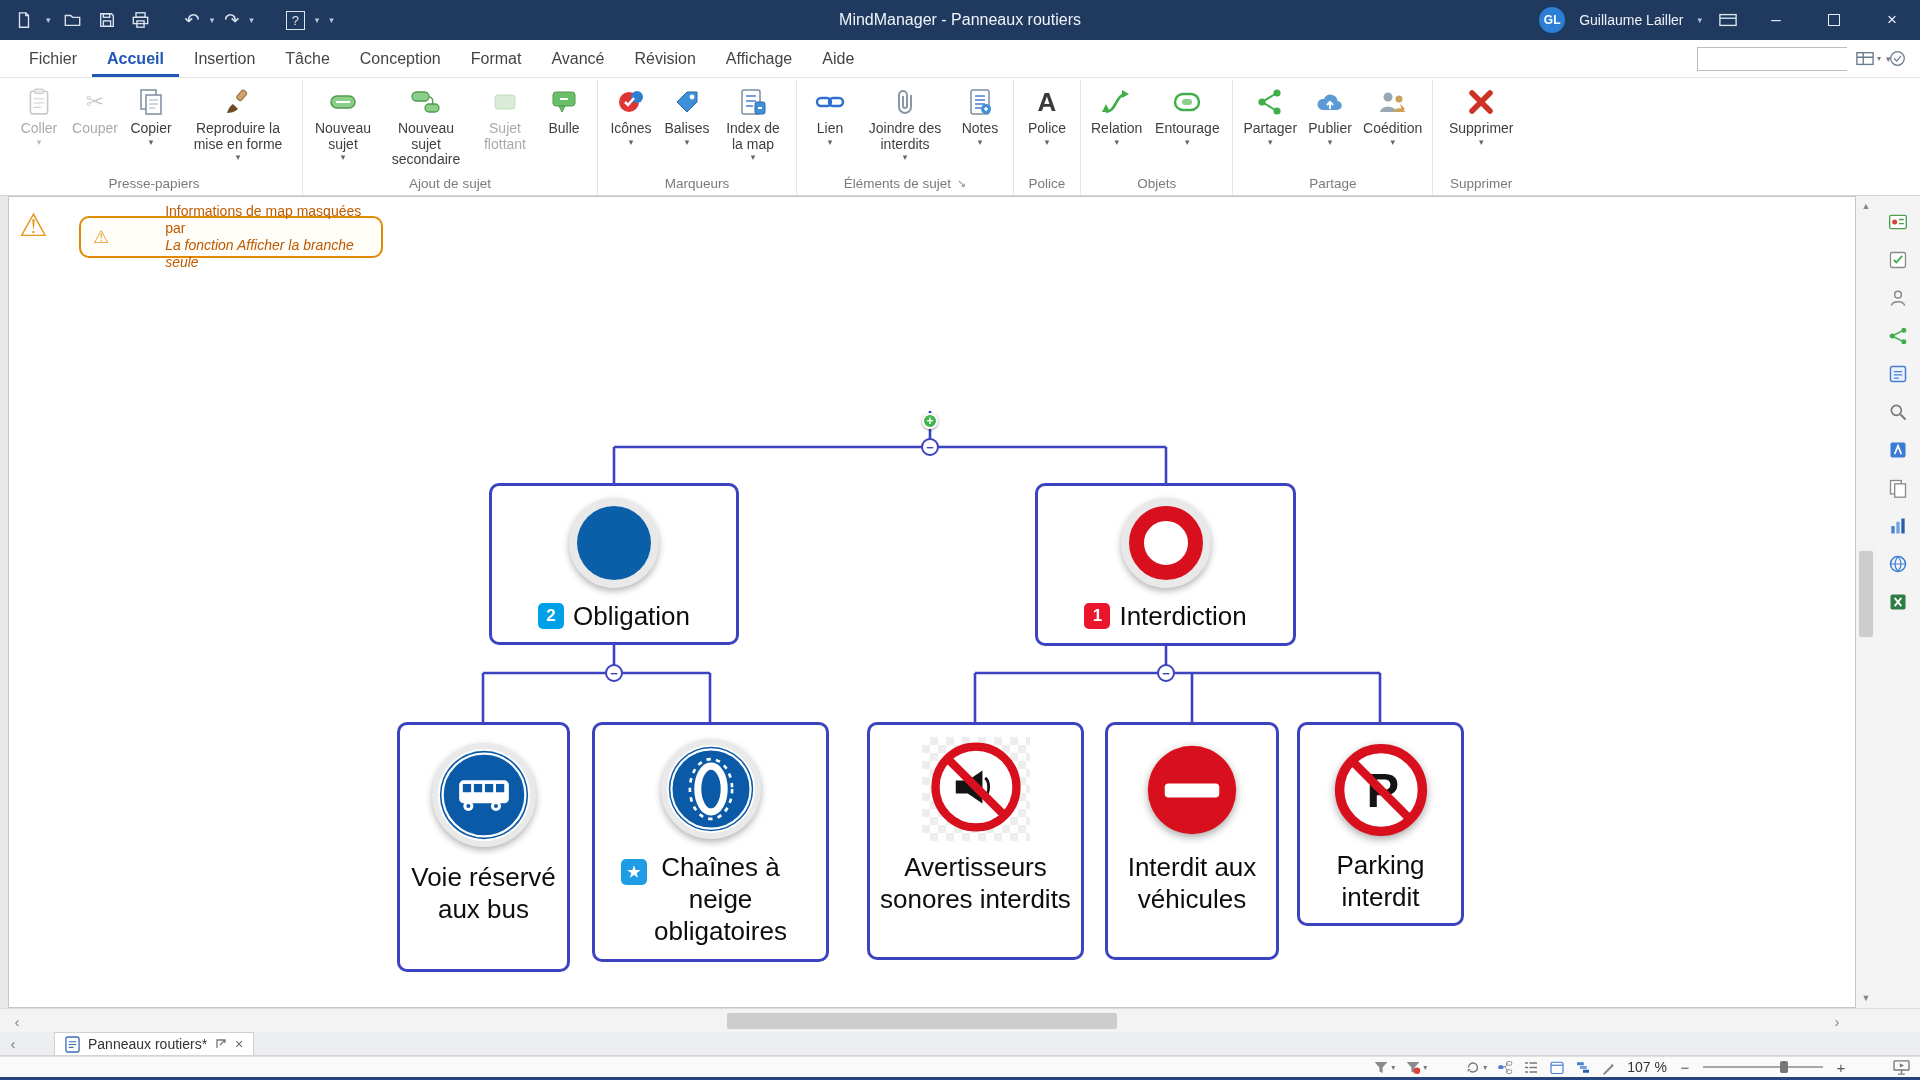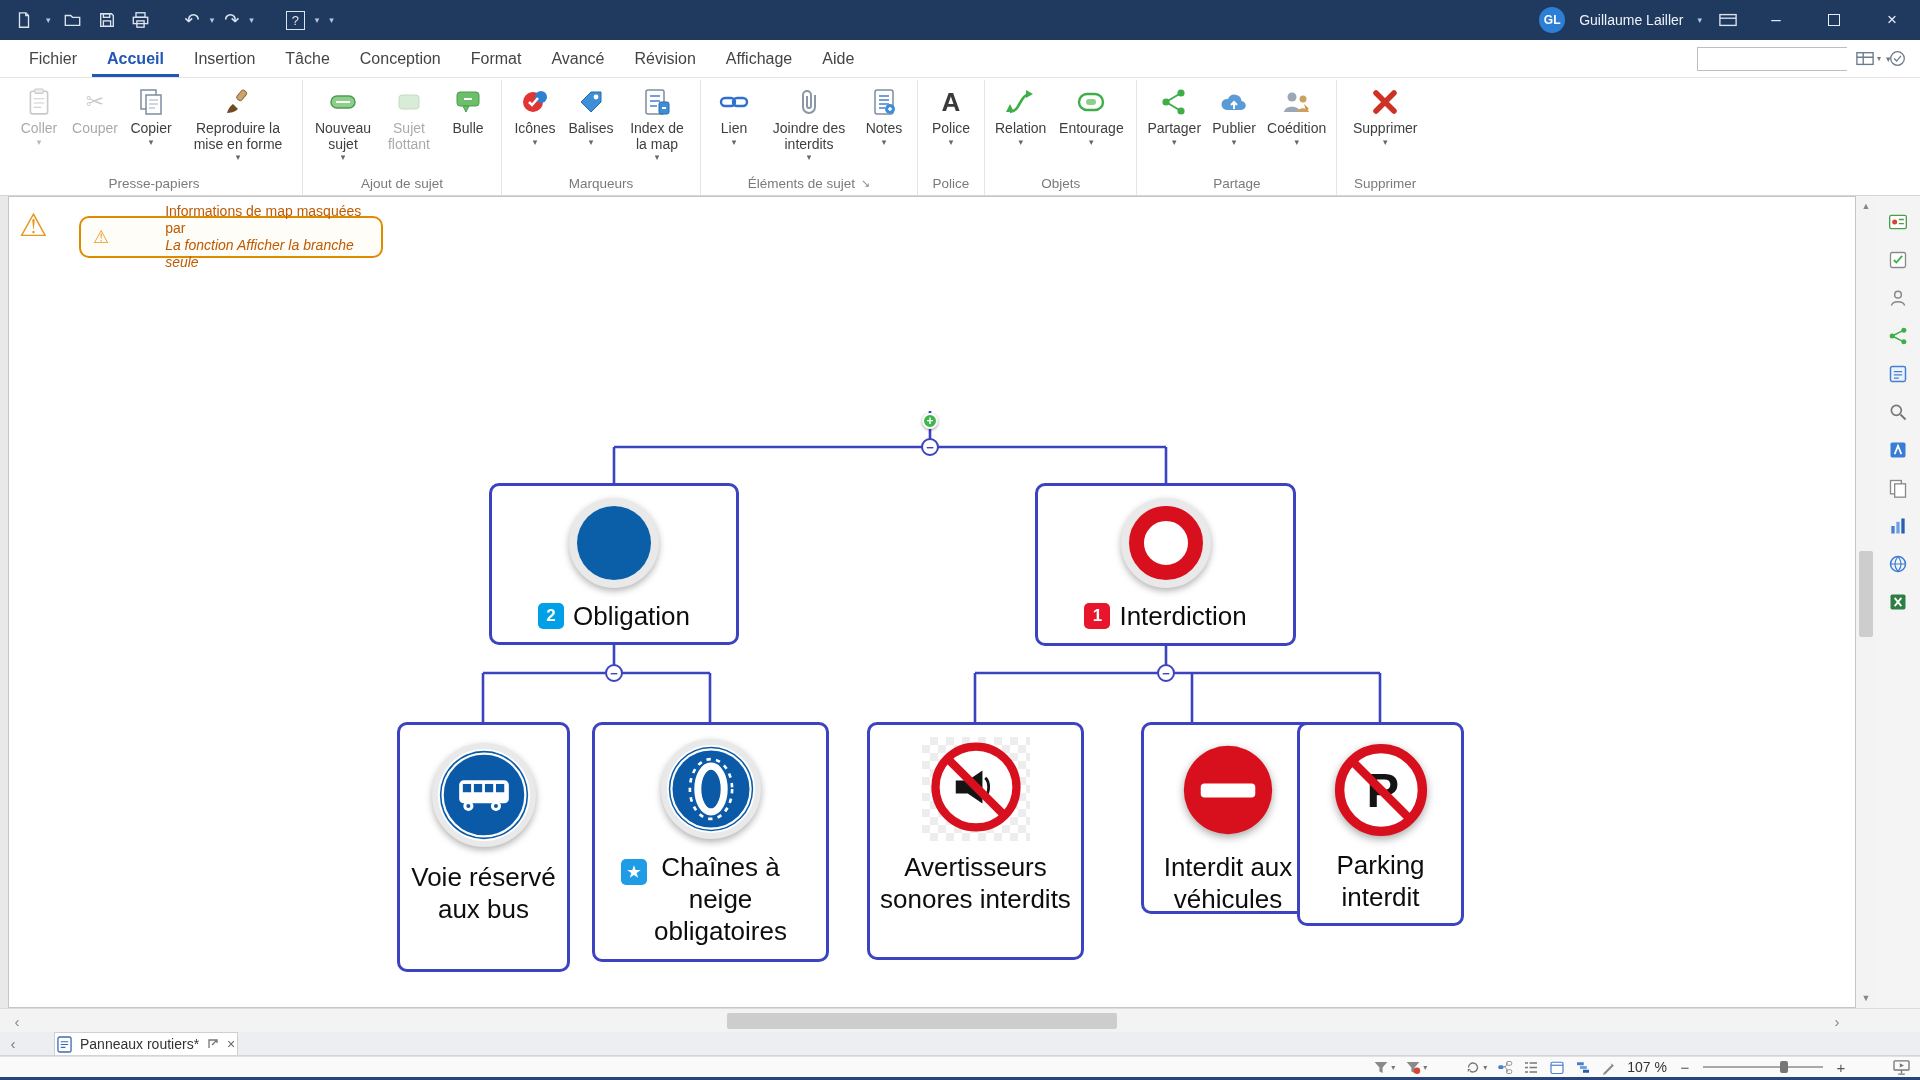--- a/index.html
+++ b/index.html
@@ -89,21 +89,21 @@
   .rightstrip { position:absolute; left:1876px; top:0; width:44px; height:812px; background:#f4f4f4; display:flex; flex-direction:column; align-items:center; padding-top:14px; gap:14px; }
   .rs-ic { width:26px; height:24px; display:flex; align-items:center; justify-content:center; }
 
   .hscrollrow { position:absolute; left:0; top:1008px; width:1920px; height:24px; background:#f3f3f3; border-top:1px solid #dcdcdc; }
   .h-arr { position:absolute; top:0; width:22px; height:24px; display:flex; align-items:center; justify-content:center; color:#868686; font-size:15px; }
   .h-thumb { position:absolute; top:4px; height:16px; border-radius:2px; background:#cdcdcd; }
 
   
   .tabbar { position:absolute; left:0; top:1032px; width:1920px; height:24px; background:#eceef1; border-bottom:1px solid #d4d4d4; display:flex; align-items:center; }
   .tab-scroll { width:26px; text-align:center; color:#777; font-size:15px; }
-  .doctab { height:100%; background:#fff; border:1px solid #cfcfcf; border-bottom:none; display:flex; align-items:center; gap:8px; padding:0 2px; margin-left:28px; }
+  .doctab { height:100%; background:#fff; border:1px solid #cfcfcf; border-bottom:none; display:flex; align-items:center; gap:8px; padding:0 10px; margin-left:28px; }
   .doctab .dt-label { font-size:14px; color:#333; }
   .dt-ic { display:flex; align-items:center; }
   .dt-x { color:#666; font-size:14px; }
 
   
   .statusbar { position:absolute; left:0; top:1056px; width:1920px; height:21px; background:#fafafa; border-top:1px solid #e0e0e0; display:flex; align-items:center; }
   .sb-right { margin-left:auto; display:flex; align-items:center; gap:10px; padding-right:10px; }
   .sb-ic { display:flex; align-items:center; gap:2px; }
   .sb-caret { font-size:8px; color:#777; }
   .zoom-label { font-size:14px; color:#333; }
@@ -149,20 +149,21 @@
       <span style="width:12px"></span>
       <span class="tb-char">↶</span>
       <span class="tb-caret">▾</span>
       <span class="tb-char">↷</span>
       <span class="tb-caret">▾</span>
       <span style="width:12px"></span>
       <span class="tb-ic" style="border:1.5px solid #dce4f0; width:19px; height:19px; font-size:13px; color:#dce4f0;">?</span>
       <span class="tb-caret">▾</span>
       <span class="tb-caret">▾</span>
     </div>
+    <div class="tb-title">MindManager - Panneaux routiers</div>
     <div class="tb-right">
       <span class="avatar">GL</span>
       <span class="username">Guillaume Lailler</span>
       <span class="tb-caret">▾</span>
       <span class="tb-ic">
         <svg width="20" height="18" viewBox="0 0 20 20">
             <rect x="1" y="4" width="18" height="12"></rect>
             <path d="M1 8h18"></path>
           </svg>
       </span>
@@ -256,20 +257,30 @@
       <div class="rbts">
         <div class="rb" style="width:70px">
           <span class="ric">
             <svg width="30" height="24" viewBox="0 0 30 24">
                 <rect x="3" y="6" width="24" height="12" rx="6" fill="#8ccf8a" stroke="#4f9b4d" stroke-width="1.5"></rect>
                 <path d="M8 12h14" stroke="#fff" stroke-width="2"></path>
               </svg>
           </span>
           <span class="rlb">Nouveau sujet</span>
           <span class="crt">▾</span>
+        </div>
+        <div class="rb" style="width:96px">
+          <span class="ric">
+            <svg width="30" height="26" viewBox="0 0 30 26">
+                <rect x="1" y="3" width="17" height="9" rx="4.5" fill="#8ccf8a" stroke="#4f9b4d" stroke-width="1.3"></rect>
+                <path d="M18 8c6 0 4 10 0 10" fill="none" stroke="#4f9b4d" stroke-width="1.3"></path>
+                <rect x="14" y="15" width="14" height="8" rx="4" fill="#8ccf8a" stroke="#4f9b4d" stroke-width="1.3"></rect>
+              </svg>
+          </span>
+          <span class="rlb">Nouveau sujet secondaire</span>
         </div>
         <div class="rb dis" style="width:62px">
           <span class="ric">
             <svg width="26" height="24" viewBox="0 0 26 24">
                 <rect x="3" y="5" width="20" height="14" rx="3" fill="#a9d6a7" stroke="#7ab178"></rect>
               </svg>
           </span>
           <span class="rlb">Sujet flottant</span>
         </div>
         <div class="rb">
@@ -541,21 +552,21 @@
           <svg width="92" height="92" viewBox="0 0 100 100">
             <circle cx="50" cy="50" r="44" fill="#fff" stroke="#d8101e" stroke-width="9"></circle>
             <path d="M28 43h13l16-11v36L41 57H28z" fill="#141414"></path>
             <path d="M60 40c5 4 5 16 0 20" fill="none" stroke="#141414" stroke-width="3"></path>
             <line x1="18" y1="18" x2="82" y2="82" stroke="#d8101e" stroke-width="9"></line>
           </svg>
         </div>
         <div class="node-label" style="margin-top:10px;">Avertisseurs sonores interdits</div>
       </div>
 
-      <div class="mnode" style="left:1096px; top:525px; width:174px; height:192px;margin-left:36px;">
+      <div class="mnode" style="left:1096px; top:525px; width:174px; height:238px;">
         <div class="shadow-only sign-wrap">
           <svg width="94" height="94" viewBox="0 0 100 100">
             <circle cx="50" cy="50" r="47" fill="#d8101e"></circle>
             <rect x="21" y="43" width="58" height="15" rx="4" fill="#fff"></rect>
           </svg>
         </div>
         <div class="node-label" style="margin-top:10px;">Interdit aux véhicules</div>
       </div>
 
       <div class="mnode" style="left:1288px; top:525px; width:167px; height:204px;">

